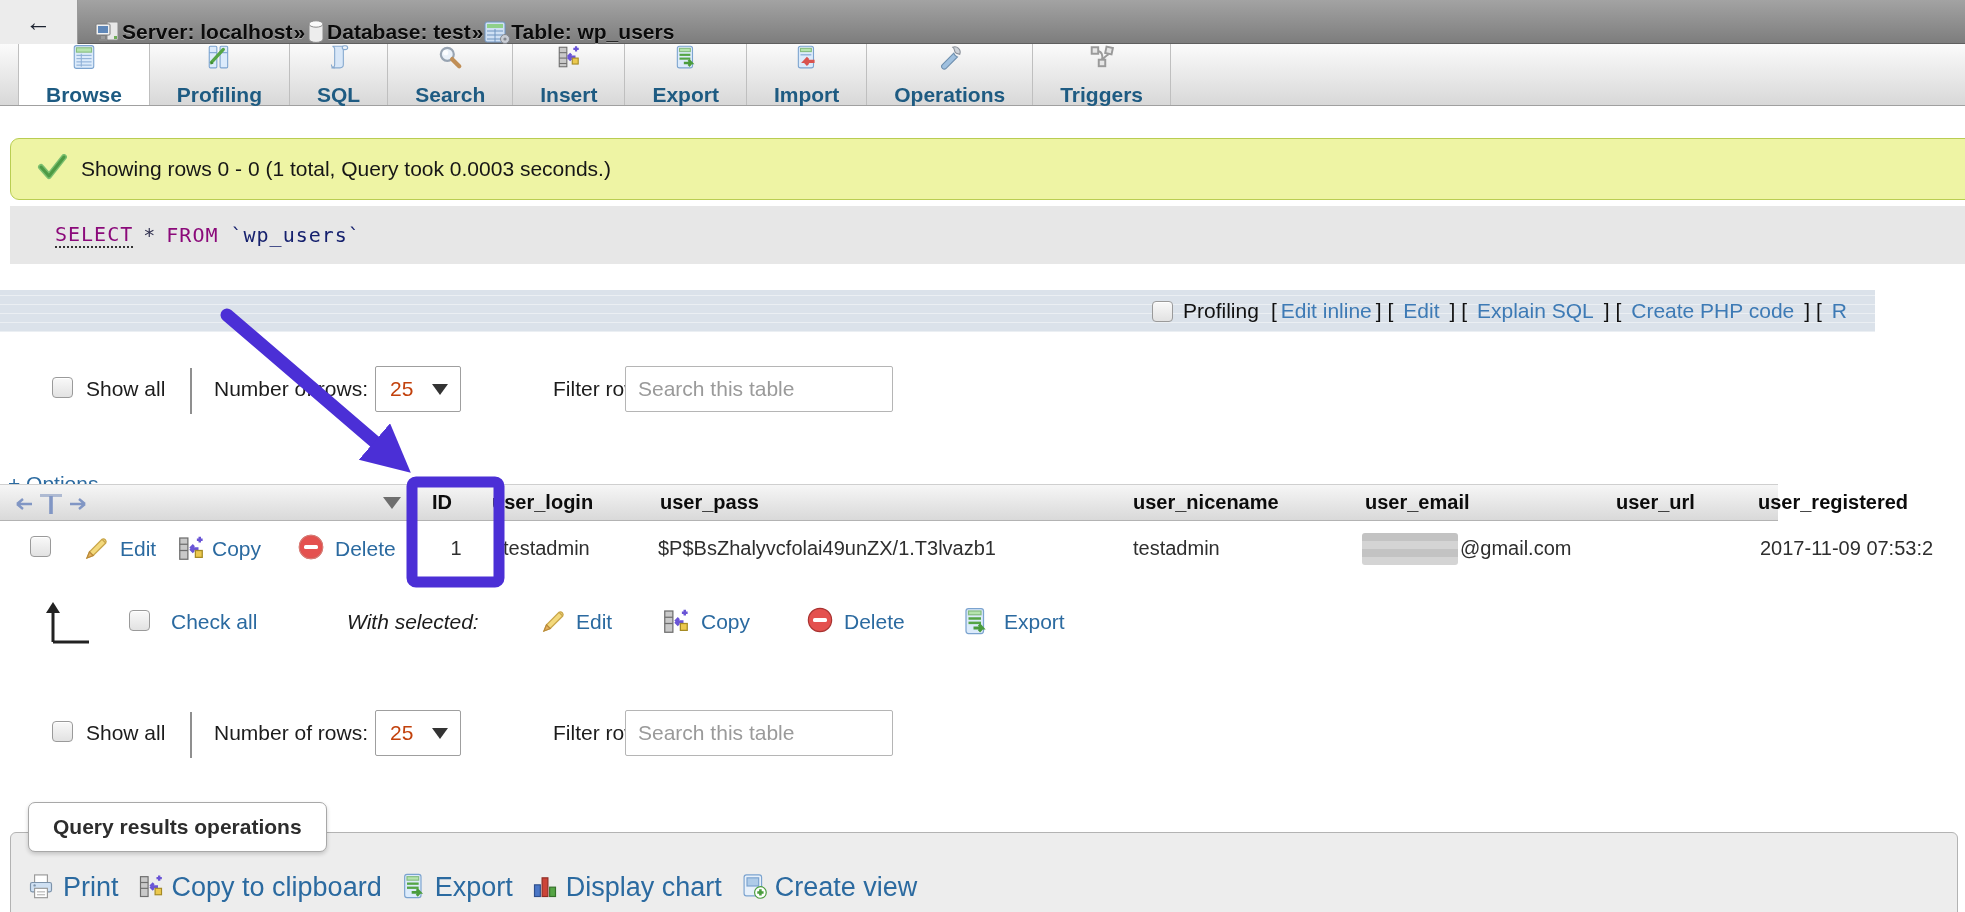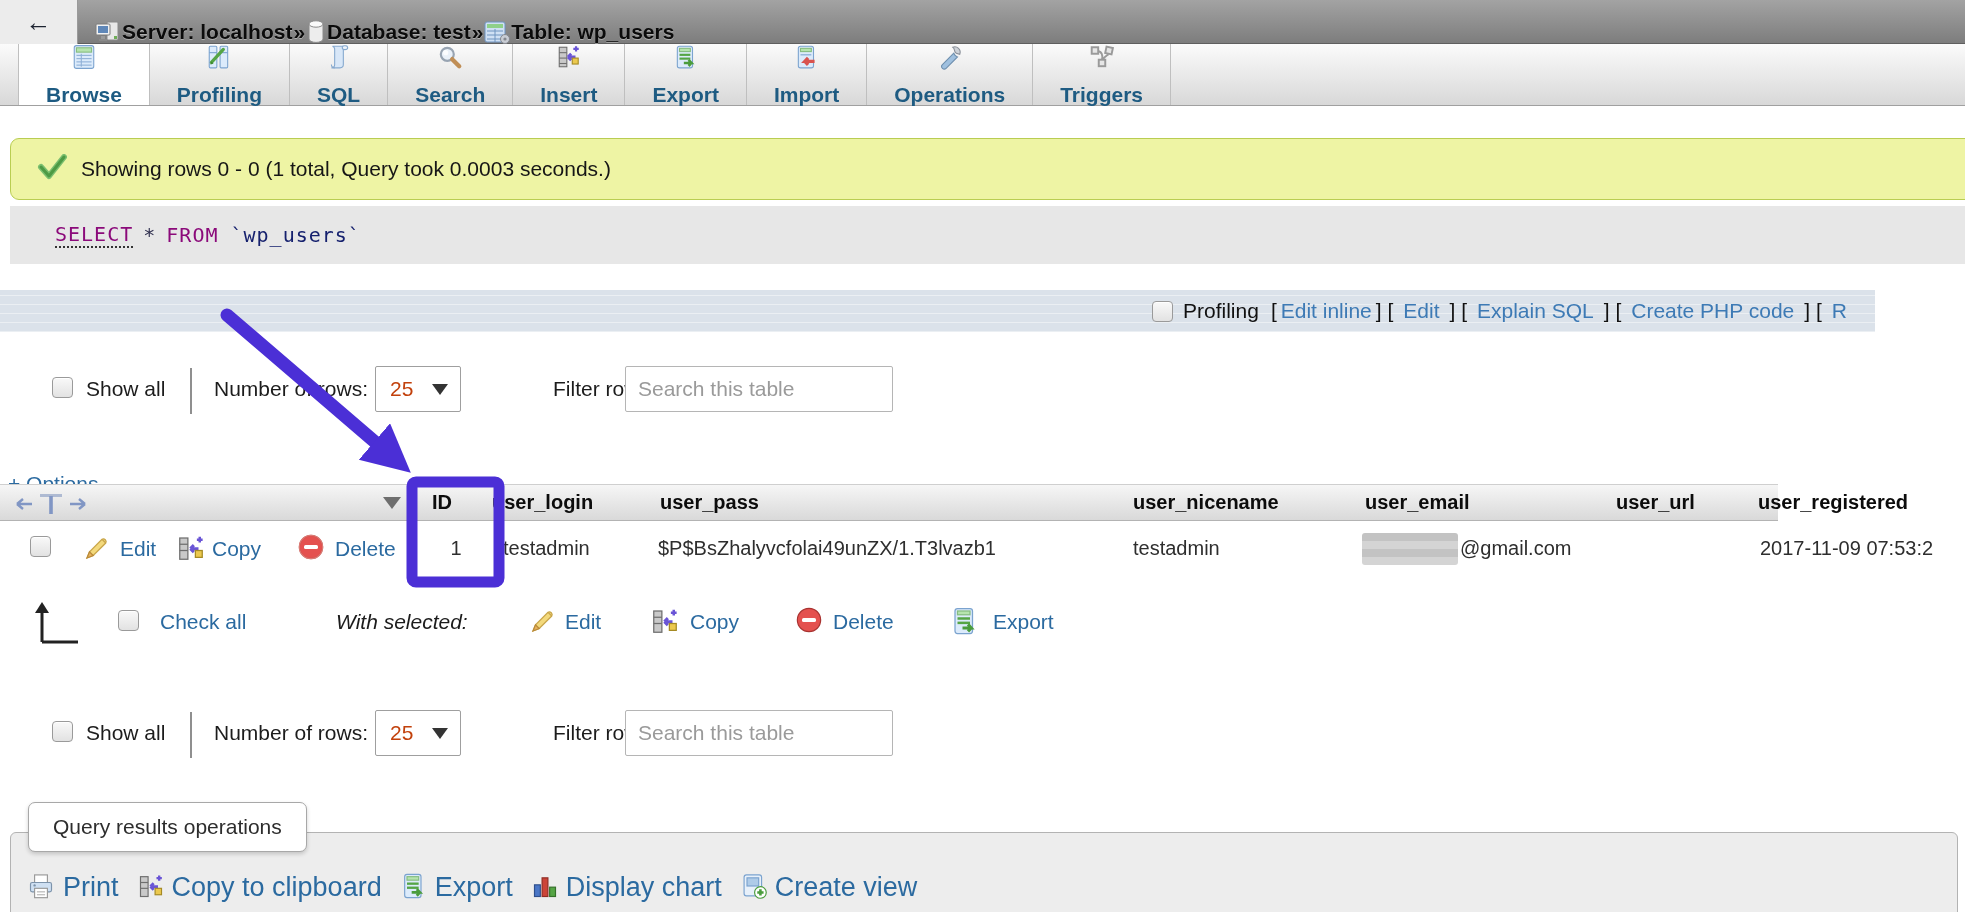--- a/index.html
+++ b/index.html
@@ -95,33 +95,33 @@
   .trow .cell { position:absolute; top:16px; font-size:20px; color:#2e2e2e; white-space:nowrap; }
   .trow .cb { position:absolute; left:30px; top:15px; }
   .actlink { position:absolute; top:16px; font-size:21px; color:#2b6aa0; cursor:pointer; }
   .acticon { position:absolute; top:12px; }
   .blurbox { position:absolute; left:1362px; top:12px; width:96px; height:32px; border-radius:3px;
     background:
       repeating-linear-gradient(0deg,#d4d4d4 0 8px,#c3c3c3 8px 16px),
       repeating-linear-gradient(90deg,rgba(255,255,255,.35) 0 8px,rgba(0,0,0,.06) 8px 16px); }
 
   
-  .withsel { position:absolute; left:0; top:596px; width:1687px; height:56px; }
+  .withsel { position:absolute; left:11px; top:596px; width:1687px; height:56px; }
   .withsel .cb { position:absolute; left:118px; top:14px; }
   .withsel .checkall { position:absolute; left:160px; top:14px; font-size:21px; color:#2b6aa0; cursor:pointer; }
   .withsel .wslabel { position:absolute; left:336px; top:14px; font-size:21px; font-style:italic; color:#1c1c1c; }
   .withsel .actlink { top:14px; }
   .withsel .acticon { top:10px; }
   .corner-icon { position:absolute; left:30px; top:2px; }
 
   
   .fieldset { position:absolute; left:10px; top:832px; width:1948px; height:90px;
     background:#ededed; border:1px solid #b3b3b3; border-radius:6px 6px 0 0; }
   .legendbox { position:absolute; left:28px; top:802px; padding:12px 24px; background:#fff;
-    border:1px solid #a8a8a8; border-radius:7px; font-size:21px; font-weight:normal;
+    border:1px solid #a8a8a8; border-radius:7px; font-size:21px; font-weight:bold;
     color:#2d2d2d; box-shadow:0 2px 4px rgba(0,0,0,.18); z-index:2; }
   .oplinks { position:absolute; left:26px; top:872px; display:flex; align-items:center;
     gap:18px; z-index:2; }
   .oplink { display:flex; align-items:flex-start; gap:7px; font-size:27px; color:#2b6aa0;
     cursor:pointer; white-space:nowrap; }
   .oplink svg { display:block; }
 
   
   .annotation { position:absolute; left:0; top:0; width:1965px; height:912px;
     pointer-events:none; z-index:50; }

